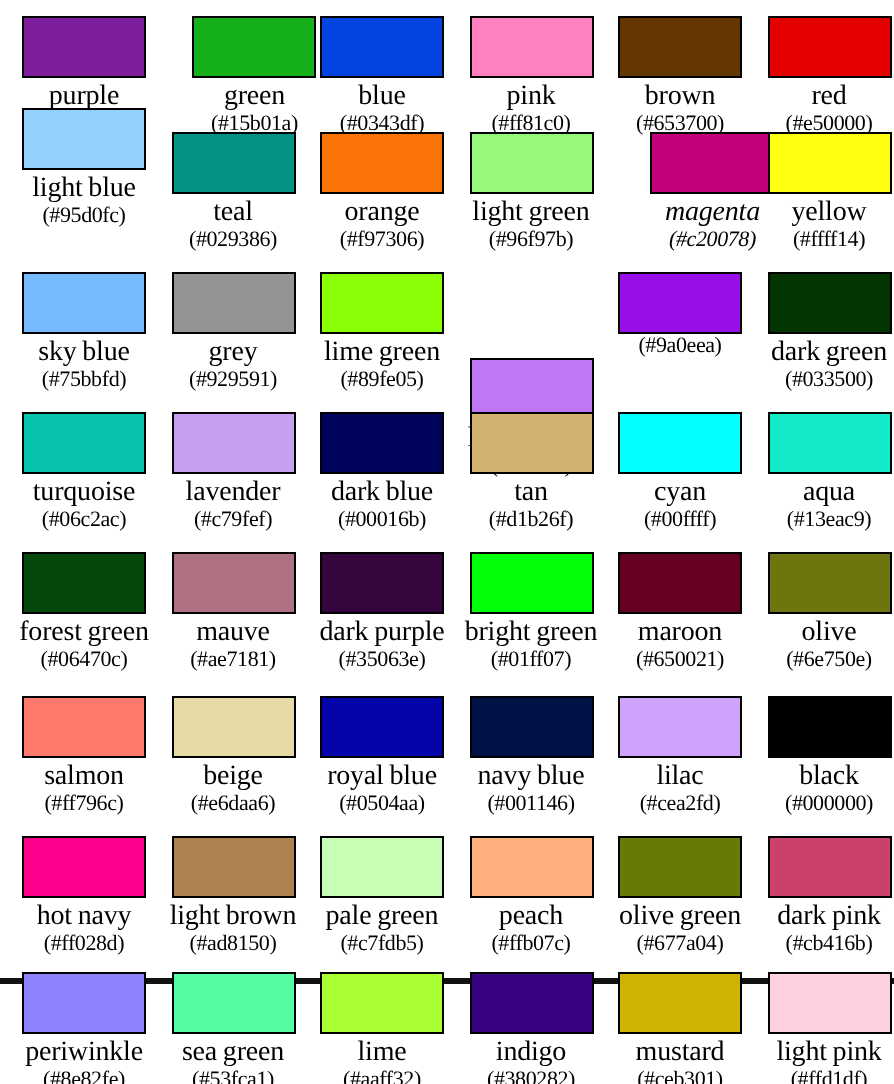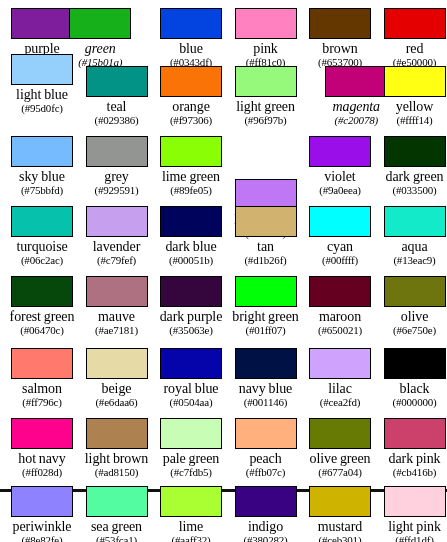--- a/index.html
+++ b/index.html
@@ -55,21 +55,21 @@
 </style>
 </head>
 <body>
 
 <div id="swatch-grid" style="border-bottom-color: rgb(17, 17, 17); background: rgb(255, 255, 255);">
     <div class="swatch-cell" style="left: 4.75px; top: 8px;">
       <div class="swatch-chip" title="purple" style="background-color: rgb(126, 30, 156); border-color: rgb(0, 0, 0);"></div>
       <span class="swatch-name">purple</span>
       <span class="swatch-hex">(#7e1e9c)</span>
     </div>
-    <div class="swatch-cell" style="left: 63px; top: 8px; font-style: italic;">
+    <div class="swatch-cell" style="left: 90px; top: 8px;">
       <div class="swatch-chip" title="green" style="background-color: rgb(21, 176, 26); border-color: rgb(0, 0, 0);"></div>
       <span class="swatch-name">green</span>
       <span class="swatch-hex">(#15b01a)</span>
     </div>
     <div class="swatch-cell" style="left: 153.75px; top: 8px;">
       <div class="swatch-chip" title="blue" style="background-color: rgb(3, 67, 223); border-color: rgb(0, 0, 0);"></div>
       <span class="swatch-name">blue</span>
       <span class="swatch-hex">(#0343df)</span>
     </div>
     <div class="swatch-cell" style="left: 228.25px; top: 8px;">
@@ -132,42 +132,41 @@
       <span class="swatch-name">lime green</span>
       <span class="swatch-hex">(#89fe05)</span>
     </div>
     <div class="swatch-cell" style="left: 228.25px; top: 136px; margin-top: 43px;">
       <div class="swatch-chip" title="light purple" style="background-color: rgb(191, 119, 246); border-color: rgb(0, 0, 0);"></div>
       <span class="swatch-name">light purple</span>
       <span class="swatch-hex">(#bf77f6)</span>
     </div>
     <div class="swatch-cell" style="left: 302.75px; top: 136px;">
       <div class="swatch-chip" title="violet" style="background-color: rgb(154, 14, 234); border-color: rgb(0, 0, 0);"></div>
-      <span class="swatch-name">violet</span>
       <span class="swatch-hex">(#9a0eea)</span>
     </div>
     <div class="swatch-cell" style="left: 377.25px; top: 136px;">
       <div class="swatch-chip" title="dark green" style="background-color: rgb(3, 53, 0); border-color: rgb(0, 0, 0);"></div>
       <span class="swatch-name">dark green</span>
       <span class="swatch-hex">(#033500)</span>
     </div>
     <div class="swatch-cell" style="left: 4.75px; top: 206px;">
       <div class="swatch-chip" title="turquoise" style="background-color: rgb(6, 194, 172); border-color: rgb(0, 0, 0);"></div>
       <span class="swatch-name">turquoise</span>
       <span class="swatch-hex">(#06c2ac)</span>
     </div>
     <div class="swatch-cell" style="left: 79.25px; top: 206px;">
       <div class="swatch-chip" title="lavender" style="background-color: rgb(199, 159, 239); border-color: rgb(0, 0, 0);"></div>
       <span class="swatch-name">lavender</span>
       <span class="swatch-hex">(#c79fef)</span>
     </div>
     <div class="swatch-cell" style="left: 153.75px; top: 206px;">
       <div class="swatch-chip" title="dark blue" style="background-color: rgb(0, 3, 91); border-color: rgb(0, 0, 0);"></div>
       <span class="swatch-name">dark blue</span>
-      <span class="swatch-hex">(#00051b)</span>
+      <span class="swatch-hex">(#00016b)</span>
     </div>
     <div class="swatch-cell" style="left: 228.25px; top: 206px;">
       <div class="swatch-chip" title="tan" style="background-color: rgb(209, 178, 111); border-color: rgb(0, 0, 0);"></div>
       <span class="swatch-name">tan</span>
       <span class="swatch-hex">(#d1b26f)</span>
     </div>
     <div class="swatch-cell" style="left: 302.75px; top: 206px;">
       <div class="swatch-chip" title="cyan" style="background-color: rgb(0, 255, 255); border-color: rgb(0, 0, 0);"></div>
       <span class="swatch-name">cyan</span>
       <span class="swatch-hex">(#00ffff)</span>

